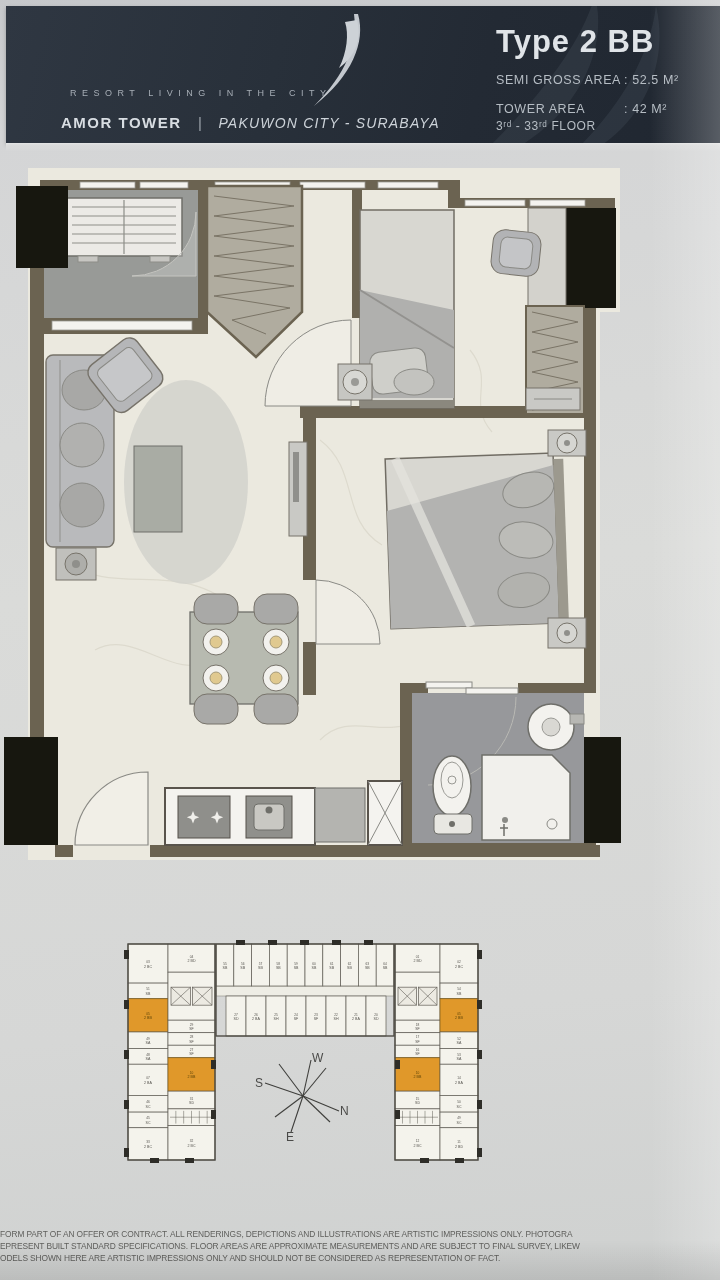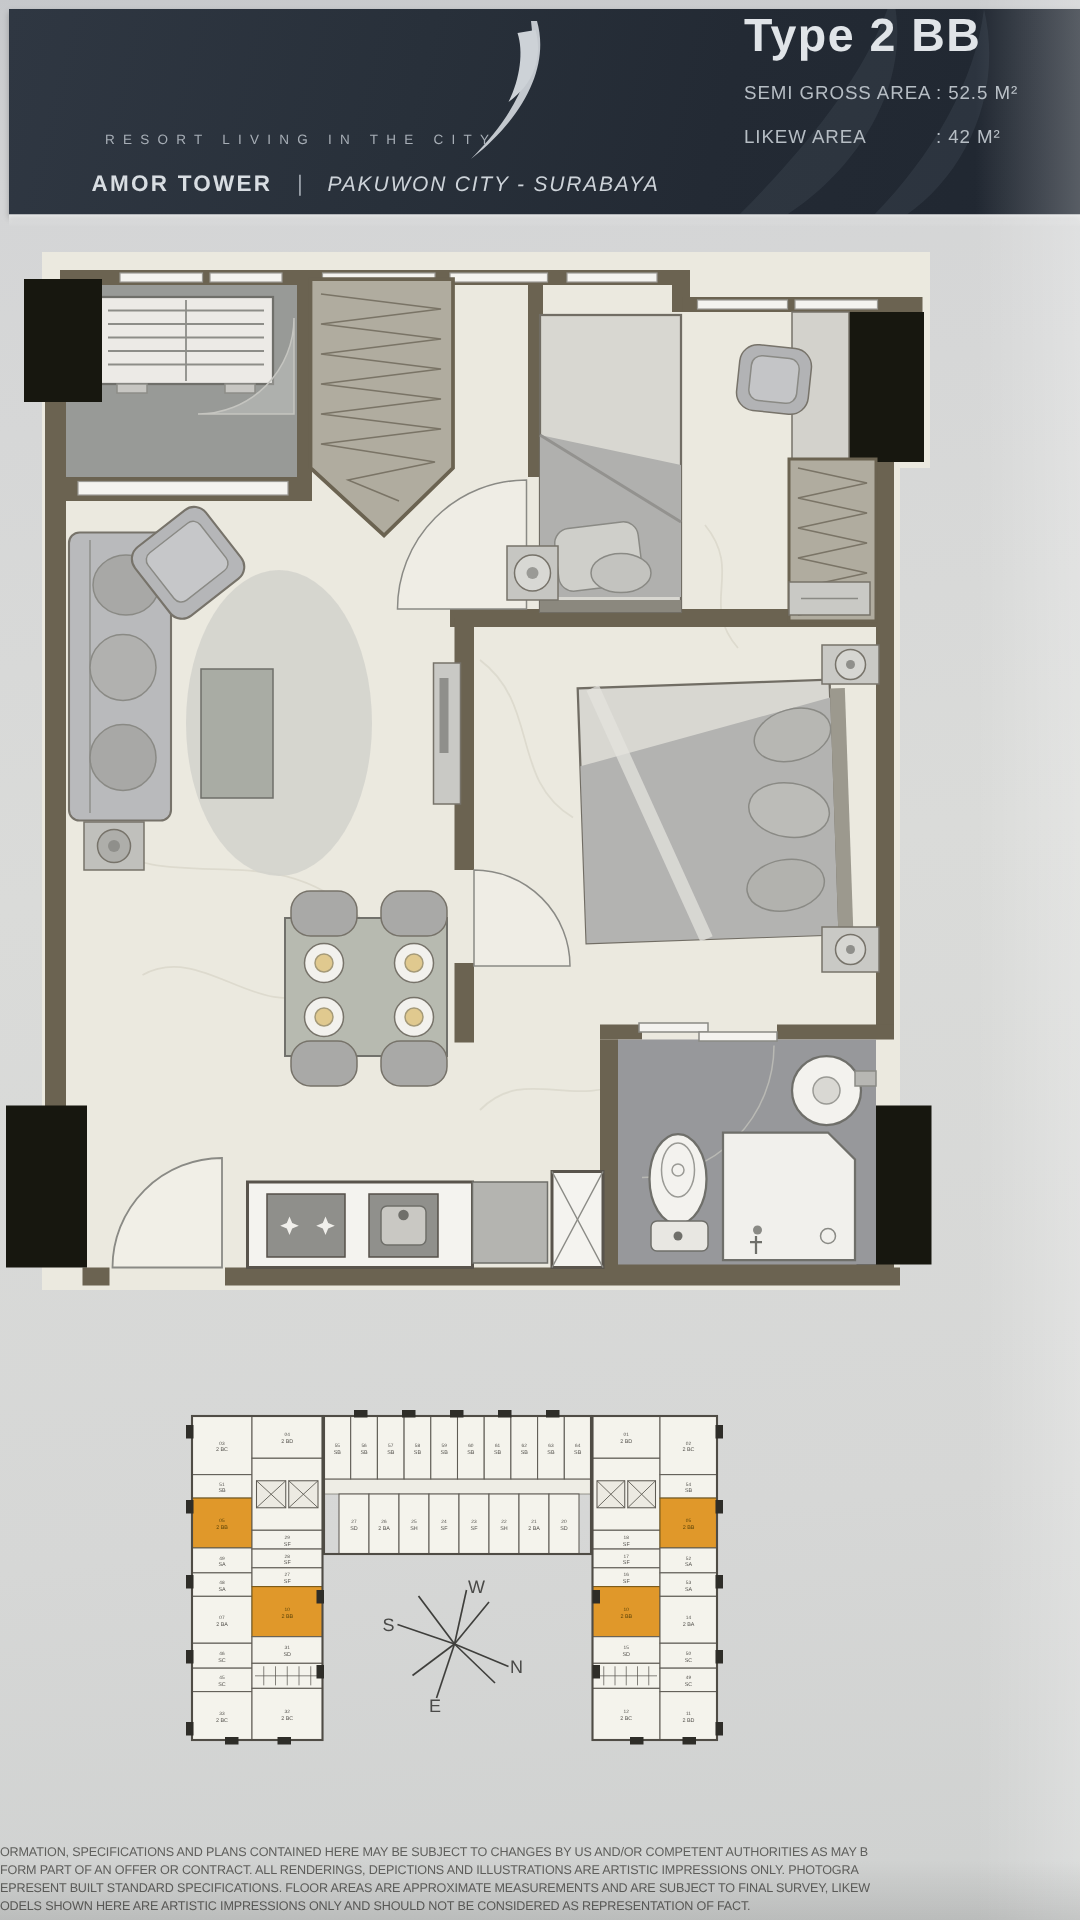--- a/index.html
+++ b/index.html
@@ -17,21 +17,21 @@
        background:linear-gradient(180deg,#e6e7e7,rgba(230,231,231,0));}
   .brand{position:absolute;left:34px;top:14px;width:300px;}
   .brand-name{font-size:28px;letter-spacing:9px;color:#c7ccd2;font-weight:500;white-space:nowrap;}
   .brand-sub{margin-top:4px;text-align:center;font-size:12px;letter-spacing:12px;color:#b7bdc4;padding-left:10px;}
   .tagline{position:absolute;left:36px;top:82px;font-size:9px;letter-spacing:5.5px;color:#a7aeb6;white-space:nowrap;padding-left:28px;}
   .loc-row{position:absolute;left:12px;top:108px;white-space:nowrap;color:#ccd2d8;}
   .loc-row .tower{font-size:15px;font-weight:bold;letter-spacing:1.5px;color:#d8dde2;margin-left:43px;}
   .loc-row .div{font-size:15px;margin:0 12px;color:#9aa1a9;}
   .loc-row .loc{font-size:14px;letter-spacing:1.2px;color:#cdd3d9;font-style:italic;}
   .sail{position:absolute;left:300px;top:6px;width:70px;height:100px;}
-  .typeblock{position:absolute;left:490px;top:0;width:224px;color:#b6bdc4;}
+  .typeblock{position:absolute;left:490px;top:18px;width:224px;color:#b6bdc4;}
   .type-title{font-size:31px;font-weight:bold;color:#e0e4e8;letter-spacing:1px;margin-bottom:9px;}
   .spec-row{font-size:12.5px;letter-spacing:.6px;line-height:17px;display:flex;margin-top:12px;}
   .spec-row .lbl{width:128px;}
   .floors{font-size:12px;letter-spacing:.6px;line-height:17px;}
   .watermark{position:absolute;right:40px;top:0;width:220px;height:137px;overflow:hidden;opacity:.10;pointer-events:none;}
   svg.art{position:absolute;left:0;top:0;width:720px;height:1280px;filter:blur(.3px);}
   .disclaimer{position:absolute;left:0px;top:1228px;width:716px;
        font-size:8.4px;line-height:12px;color:#5f5f5c;letter-spacing:-0.1px;white-space:nowrap;overflow:hidden;}
 </style>
 </head>
@@ -56,23 +56,24 @@
     <span class="div">|</span>
     <span class="loc">PAKUWON CITY - SURABAYA</span>
   </div>
   <div class="typeblock">
     <div class="type-title">Type 2 BB</div>
     <div class="spec-row">
       <span class="lbl">SEMI GROSS AREA</span>
       <span class="val">: 52.5 M²</span>
     </div>
     <div class="spec-row">
-      <span class="lbl">LIKEW AREA</span>
+      <span class="lbl">TOWER AREA</span>
       <span class="val">: 42 M²</span>
     </div>
+    <div class="floors">3ʳᵈ - 33ʳᵈ FLOOR</div>
   </div>
 </div>
 
 <svg class="art" viewBox="0 0 720 1280">
 
   <g>
     <polygon points="28,168 620,168 620,312 600,312 600,860 28,860" fill="#ebe9df"></polygon>
     <g stroke="#dad7ca" stroke-width="1.2" fill="none" opacity=".8">
       <path d="M60,560 C120,600 180,555 240,612"></path>
       <path d="M320,440 C360,470 340,520 382,545"></path>
@@ -596,20 +597,19 @@
       <line x1="303" y1="1096" x2="279" y2="1064"></line>
     </g>
     <text x="312" y="1062" font-size="12" fill="#4a4a48">W</text>
     <text x="255" y="1087" font-size="12" fill="#4a4a48">S</text>
     <text x="340" y="1115" font-size="12" fill="#4a4a48">N</text>
     <text x="286" y="1141" font-size="12" fill="#4a4a48">E</text>
   </g>
 </svg>
 
 <div class="disclaimer">
-  <div>ORMATION, SPECIFICATIONS AND PLANS CONTAINED HERE MAY BE SUBJECT TO CHANGES BY US AND/OR COMPETENT AUTHORITIES AS MAY B</div>
   <div>FORM PART OF AN OFFER OR CONTRACT. ALL RENDERINGS, DEPICTIONS AND ILLUSTRATIONS ARE ARTISTIC IMPRESSIONS ONLY. PHOTOGRA</div>
   <div>EPRESENT BUILT STANDARD SPECIFICATIONS. FLOOR AREAS ARE APPROXIMATE MEASUREMENTS AND ARE SUBJECT TO FINAL SURVEY, LIKEW</div>
   <div>ODELS SHOWN HERE ARE ARTISTIC IMPRESSIONS ONLY AND SHOULD NOT BE CONSIDERED AS REPRESENTATION OF FACT.</div>
 </div>
 
 <div class="shade-right"></div>
 <div class="shade-bottom"></div>
 
 </body></html>

